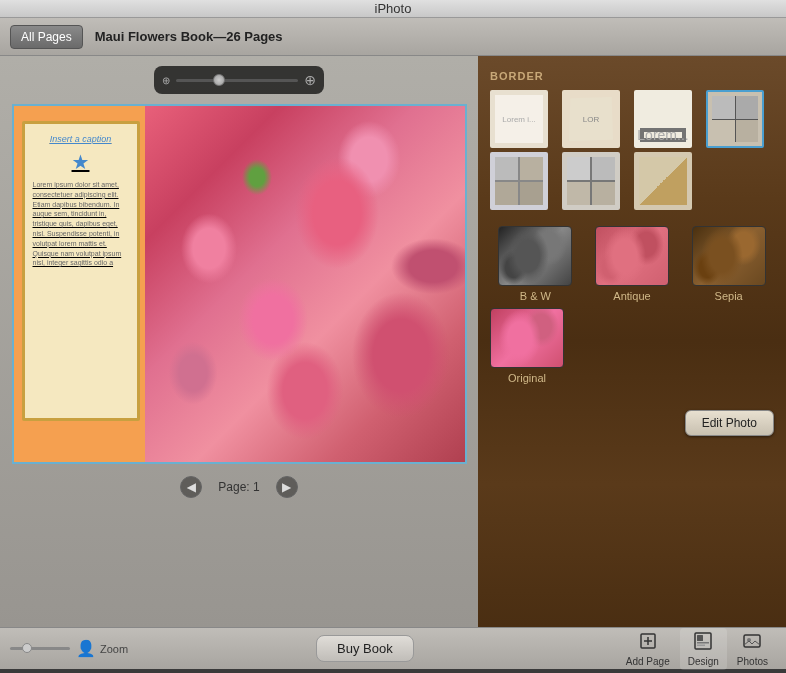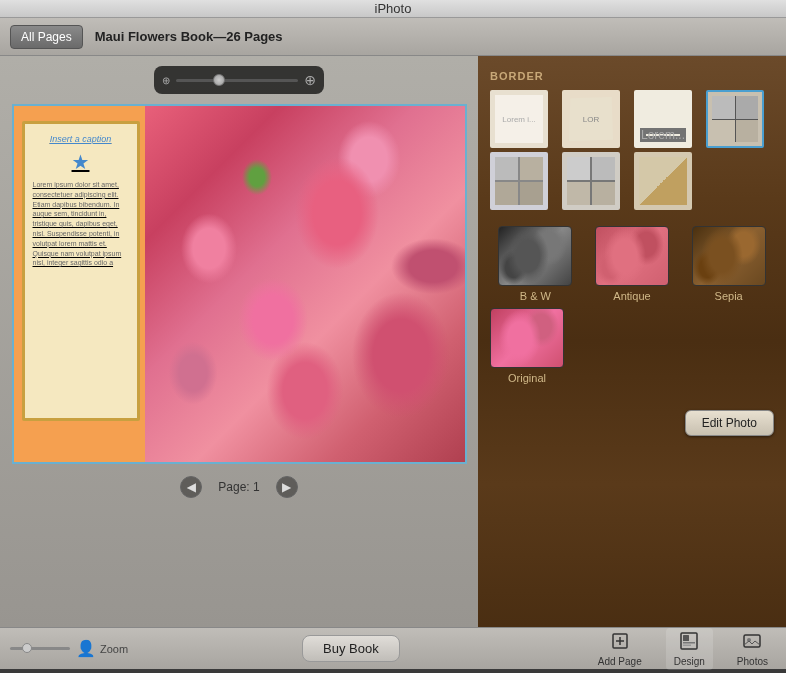--- a/index.html
+++ b/index.html
@@ -279,21 +279,21 @@
     .bottom-slider-thumb {
       width: 10px; height: 10px; background: #ccc; border-radius: 50%;
       position: absolute; top: -4px; left: 20%;
       border: 1px solid #888;
     }
     .zoom-label { font-size: 11px; color: #444; }
     .bottom-person-icon { font-size: 16px; color: #555; }
 
     #bottom-right {
       margin-left: auto;
-      display: flex; align-items: center; gap: 16px;
+      display: flex; align-items: center; gap: 2px;
     }
     .bottom-btn {
       display: flex; flex-direction: column; align-items: center;
       padding: 3px 8px;
       cursor: pointer;
       border-radius: 4px;
     }
     .bottom-btn-icon { font-size: 18px; color: #333; }
     .bottom-btn-label { font-size: 10px; color: #333; }
     .buy-book-btn {
@@ -366,21 +366,21 @@
 
         <div class="border-thumb bt-lorem">
           <div class="bt-inner" style="font-size:8px;color:#aaa;display:flex;align-items:center;justify-content:center;background:#f5f0e8;">Lorem i...</div>
         </div>
 
         <div class="border-thumb bt-torn">
           <div class="bt-inner" style="background:#e8e0cc;border:1px solid #ccc;position:absolute;inset:4px;clip-path: polygon(5% 5%, 95% 2%, 98% 95%, 2% 98%);display:flex;align-items:center;justify-content:center;font-size:8px;color:#888;">LOR</div>
         </div>
 
         <div class="border-thumb bt-plain">
-          <div class="bt-inner" style="background:#f0ece0;border:6px solid #737373;position:absolute;inset:4px;display:flex;align-items:center;justify-content:center;font-size:12px;color:#aaa;margin-top:32px;">Lorem...</div>
+          <div class="bt-inner" style="background:#f0ece0;border:4px solid #737373;position:absolute;inset:4px;display:flex;align-items:center;justify-content:center;font-size:14px;color:#aaa;margin-top:32px;">Lorem...</div>
         </div>
 
         <div class="border-thumb bt-noframe selected">
           <div style="position:absolute;inset:4px;display:grid;grid-template-columns:1fr 1fr;grid-template-rows:1fr 1fr;gap:1px;background:#555;">
             <div style="background:#bbb;"></div>
             <div style="background:#aaa;"></div>
             <div style="background:#c8c0b0;"></div>
             <div style="background:#b8b0a0;"></div>
           </div>
         </div>

